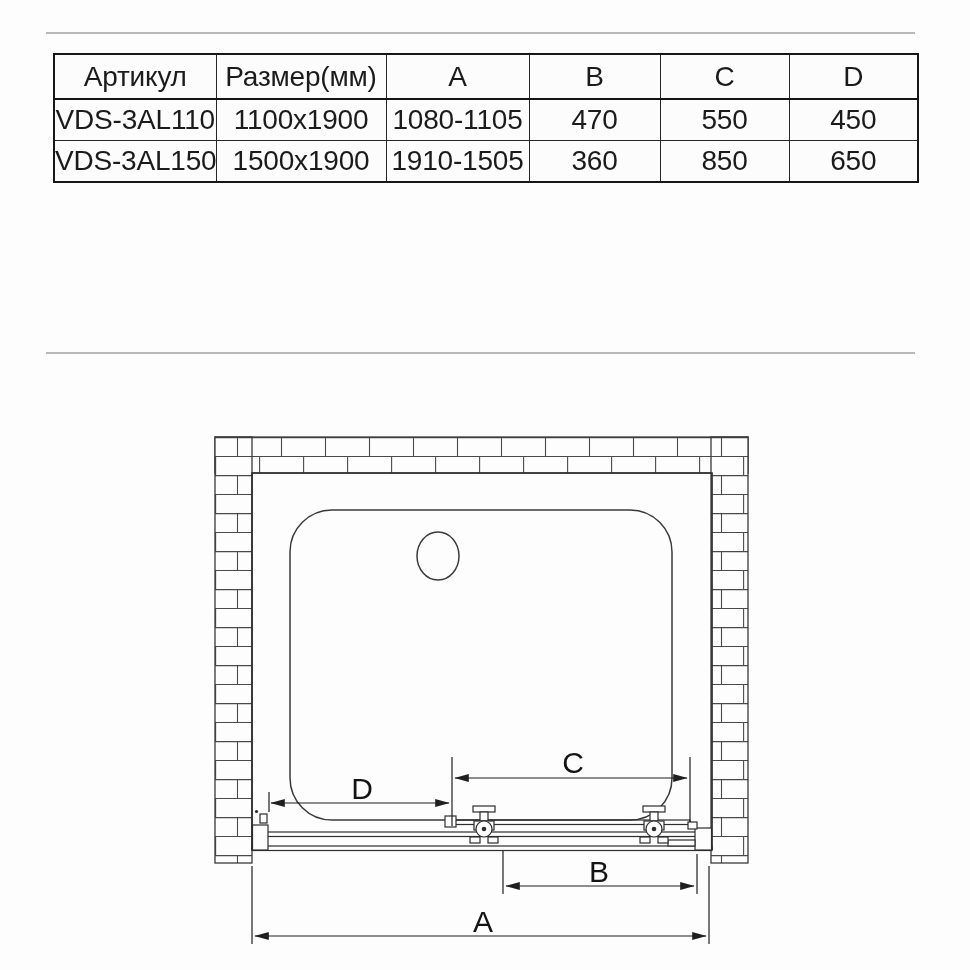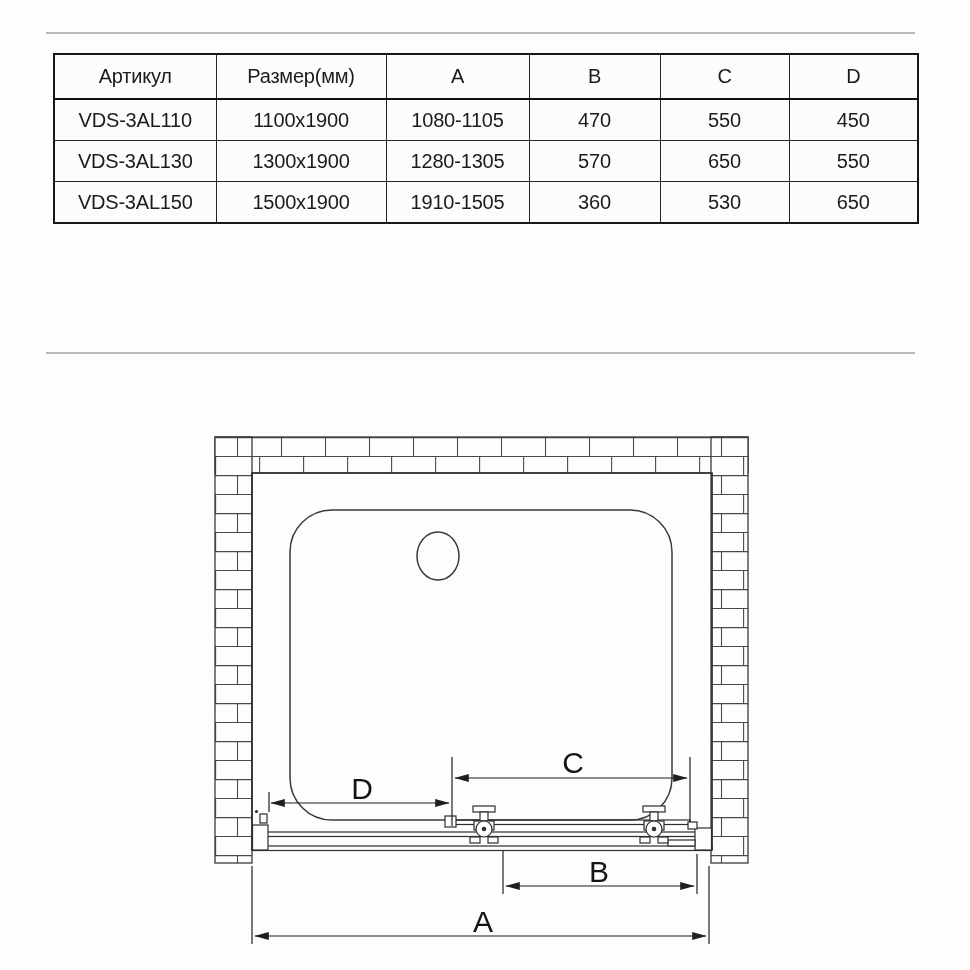--- a/index.html
+++ b/index.html
@@ -15,21 +15,21 @@
   .scan-line.top{left:46px;top:32px;width:869px;}
   .scan-line.bottom{left:46px;top:352px;width:869px;}
 
   table.size-table{
     position:absolute;left:53px;top:53px;
     width:864px;
     border-collapse:collapse;
     table-layout:fixed;
     background:#fcfcfc;
     border:2.4px solid #171717;
-    font-size:20px;
+    font-size:28px;
   }
   table.size-table th, table.size-table td{
     border:1.6px solid #262626;
     text-align:center;
     vertical-align:middle;
     padding:0;
     font-weight:400;
     letter-spacing:-0.2px;
     white-space:nowrap;
     overflow:hidden;
@@ -71,33 +71,25 @@
     <tbody>
       <tr>
         <td>VDS-3AL110</td>
         <td>1100x1900</td>
         <td>1080-1105</td>
         <td>470</td>
         <td>550</td>
         <td>450</td>
       </tr>
       <tr>
-        <td>VDS-3AL130</td>
-        <td>1300x1900</td>
-        <td>1280-1305</td>
-        <td>570</td>
-        <td>650</td>
-        <td>550</td>
-      </tr>
-      <tr>
         <td>VDS-3AL150</td>
         <td>1500x1900</td>
         <td>1910-1505</td>
         <td>360</td>
-        <td>530</td>
+        <td>850</td>
         <td>650</td>
       </tr>
     </tbody>
   </table>
 
   <div class="diagram-wrap">
     <svg width="970" height="585" viewBox="0 0 970 585">
       <defs>
         <pattern id="brick" x="215" y="52" width="44" height="38" patternUnits="userSpaceOnUse">
           <rect width="44" height="38" fill="#fdfdfd"></rect>

